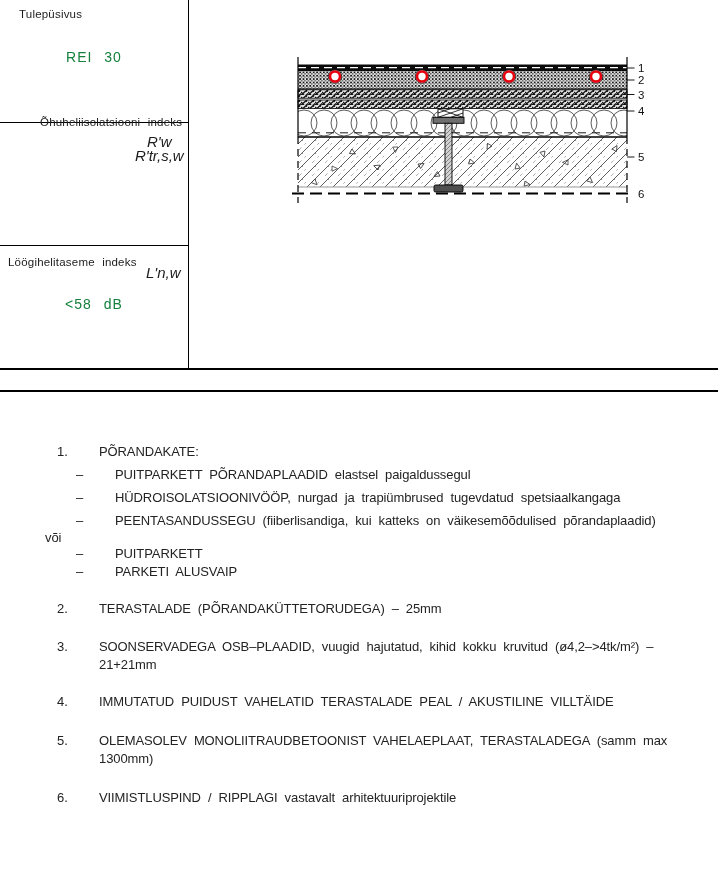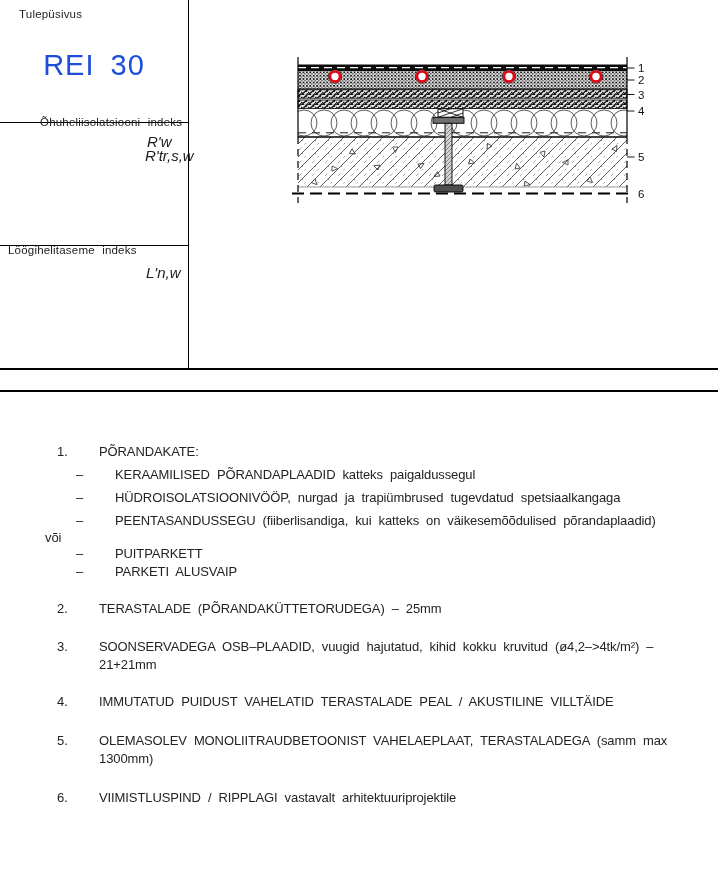--- a/index.html
+++ b/index.html
@@ -4,21 +4,21 @@
 <style>
   html,body{margin:0;padding:0;}
   body{
     width:718px;height:874px;position:relative;background:#ffffff;
     font-family:"Liberation Sans",sans-serif;color:#1c1c1c;overflow:hidden;
   }
   
   .spec{position:absolute;left:0;top:0;width:188px;height:369px;border-right:1.4px solid #000;}
   .spec-label{position:absolute;font-size:11.5px;letter-spacing:.2px;word-spacing:4px;color:#1c1c1c;white-space:nowrap;}
   .spec-sym{position:absolute;font-size:15px;font-style:italic;white-space:nowrap;}
-  .spec-value{position:absolute;left:0;width:188px;text-align:center;font-size:29px;letter-spacing:1px;word-spacing:7px;color:#1d4ed8;white-space:nowrap;}
+  .spec-value{position:absolute;left:0;width:188px;text-align:center;font-size:14px;letter-spacing:1px;word-spacing:7px;color:#15803d;white-space:nowrap;}
   .spec-div{position:absolute;left:0;width:188px;height:1.4px;background:#000;}
   
   .rule{position:absolute;left:0;width:718px;height:2px;background:#000;}
   
   .drawing{position:absolute;left:270px;top:48px;}
   
   .note-row{position:absolute;left:0;width:714px;font-size:13px;line-height:14px;letter-spacing:-0.1px;word-spacing:3.5px;white-space:nowrap;color:#232323;}
   .n-num{position:absolute;left:57px;}
   .n-dash{position:absolute;left:76px;}
   .n-text{position:absolute;left:99px;}
@@ -28,25 +28,26 @@
 </head>
 <body>
 
 <div class="spec">
   <div class="spec-label" style="left:19px;top:8px;">Tulepüsivus</div>
   <div class="spec-value" style="top:49px;">REI 30</div>
   <div class="spec-div" style="top:122px;"></div>
 
   <div class="spec-label" style="left:8px;top:116px;margin-left:32px;">Õhuheliisolatsiooni indeks</div>
   <div class="spec-sym" style="left:147px;top:133px;">R'w</div>
-  <div class="spec-sym" style="left:145px;top:147px;">R'tr,s,w</div>
+  <div class="spec-sym" style="left:135px;top:147px;">R'tr,s,w</div>
   <div class="spec-div" style="top:245px;"></div>
 
-  <div class="spec-label" style="left:8px;top:244px;">Löögihelitaseme indeks</div>
+  <div class="spec-label" style="left:8px;top:256px;">Löögihelitaseme indeks</div>
   <div class="spec-sym" style="left:146px;top:264px;">L'n,w</div>
+  <div class="spec-value" style="top:296px;">&lt;58 dB</div>
 </div>
 
 <svg class="drawing" width="400" height="162" viewBox="270 48 400 162">
   <defs>
     <pattern id="dots" width="3.4" height="3.4" patternUnits="userSpaceOnUse">
       <rect width="3.4" height="3.4" fill="#ededed"></rect>
       <rect x="0" y="0" width="1.8" height="1.8" fill="#1b1b1b"></rect>
       <rect x="1.8" y="1.8" width="1.3" height="1.3" fill="#3a3a3a"></rect>
     </pattern>
     <pattern id="osb" width="7" height="5" patternUnits="userSpaceOnUse">
@@ -178,21 +179,21 @@
 <div class="rule" style="top:368px;"></div>
 <div class="rule" style="top:390px;"></div>
 
 <div>
   <div class="note-row" style="top:445px;">
     <span class="n-num">1.</span>
     <span class="n-text">PÕRANDAKATE:</span>
   </div>
   <div class="note-row" style="top:468px;">
     <span class="n-dash">–</span>
-    <span class="n-sub">KERAAMILISED PÕRANDAPLAADID katteks paigaldussegul</span>
+    <span class="n-sub">PUITPARKETT PÕRANDAPLAADID elastsel paigaldussegul</span>
   </div>
   <div class="note-row" style="top:491px;">
     <span class="n-dash">–</span>
     <span class="n-sub">HÜDROISOLATSIOONIVÖÖP, nurgad ja trapiümbrused tugevdatud spetsiaalkangaga</span>
   </div>
   <div class="note-row" style="top:514px;">
     <span class="n-dash">–</span>
     <span class="n-sub">PEENTASANDUSSEGU (fiiberlisandiga, kui katteks on väikesemõõdulised põrandaplaadid)</span>
   </div>
   <div class="note-row" style="top:531px;">

